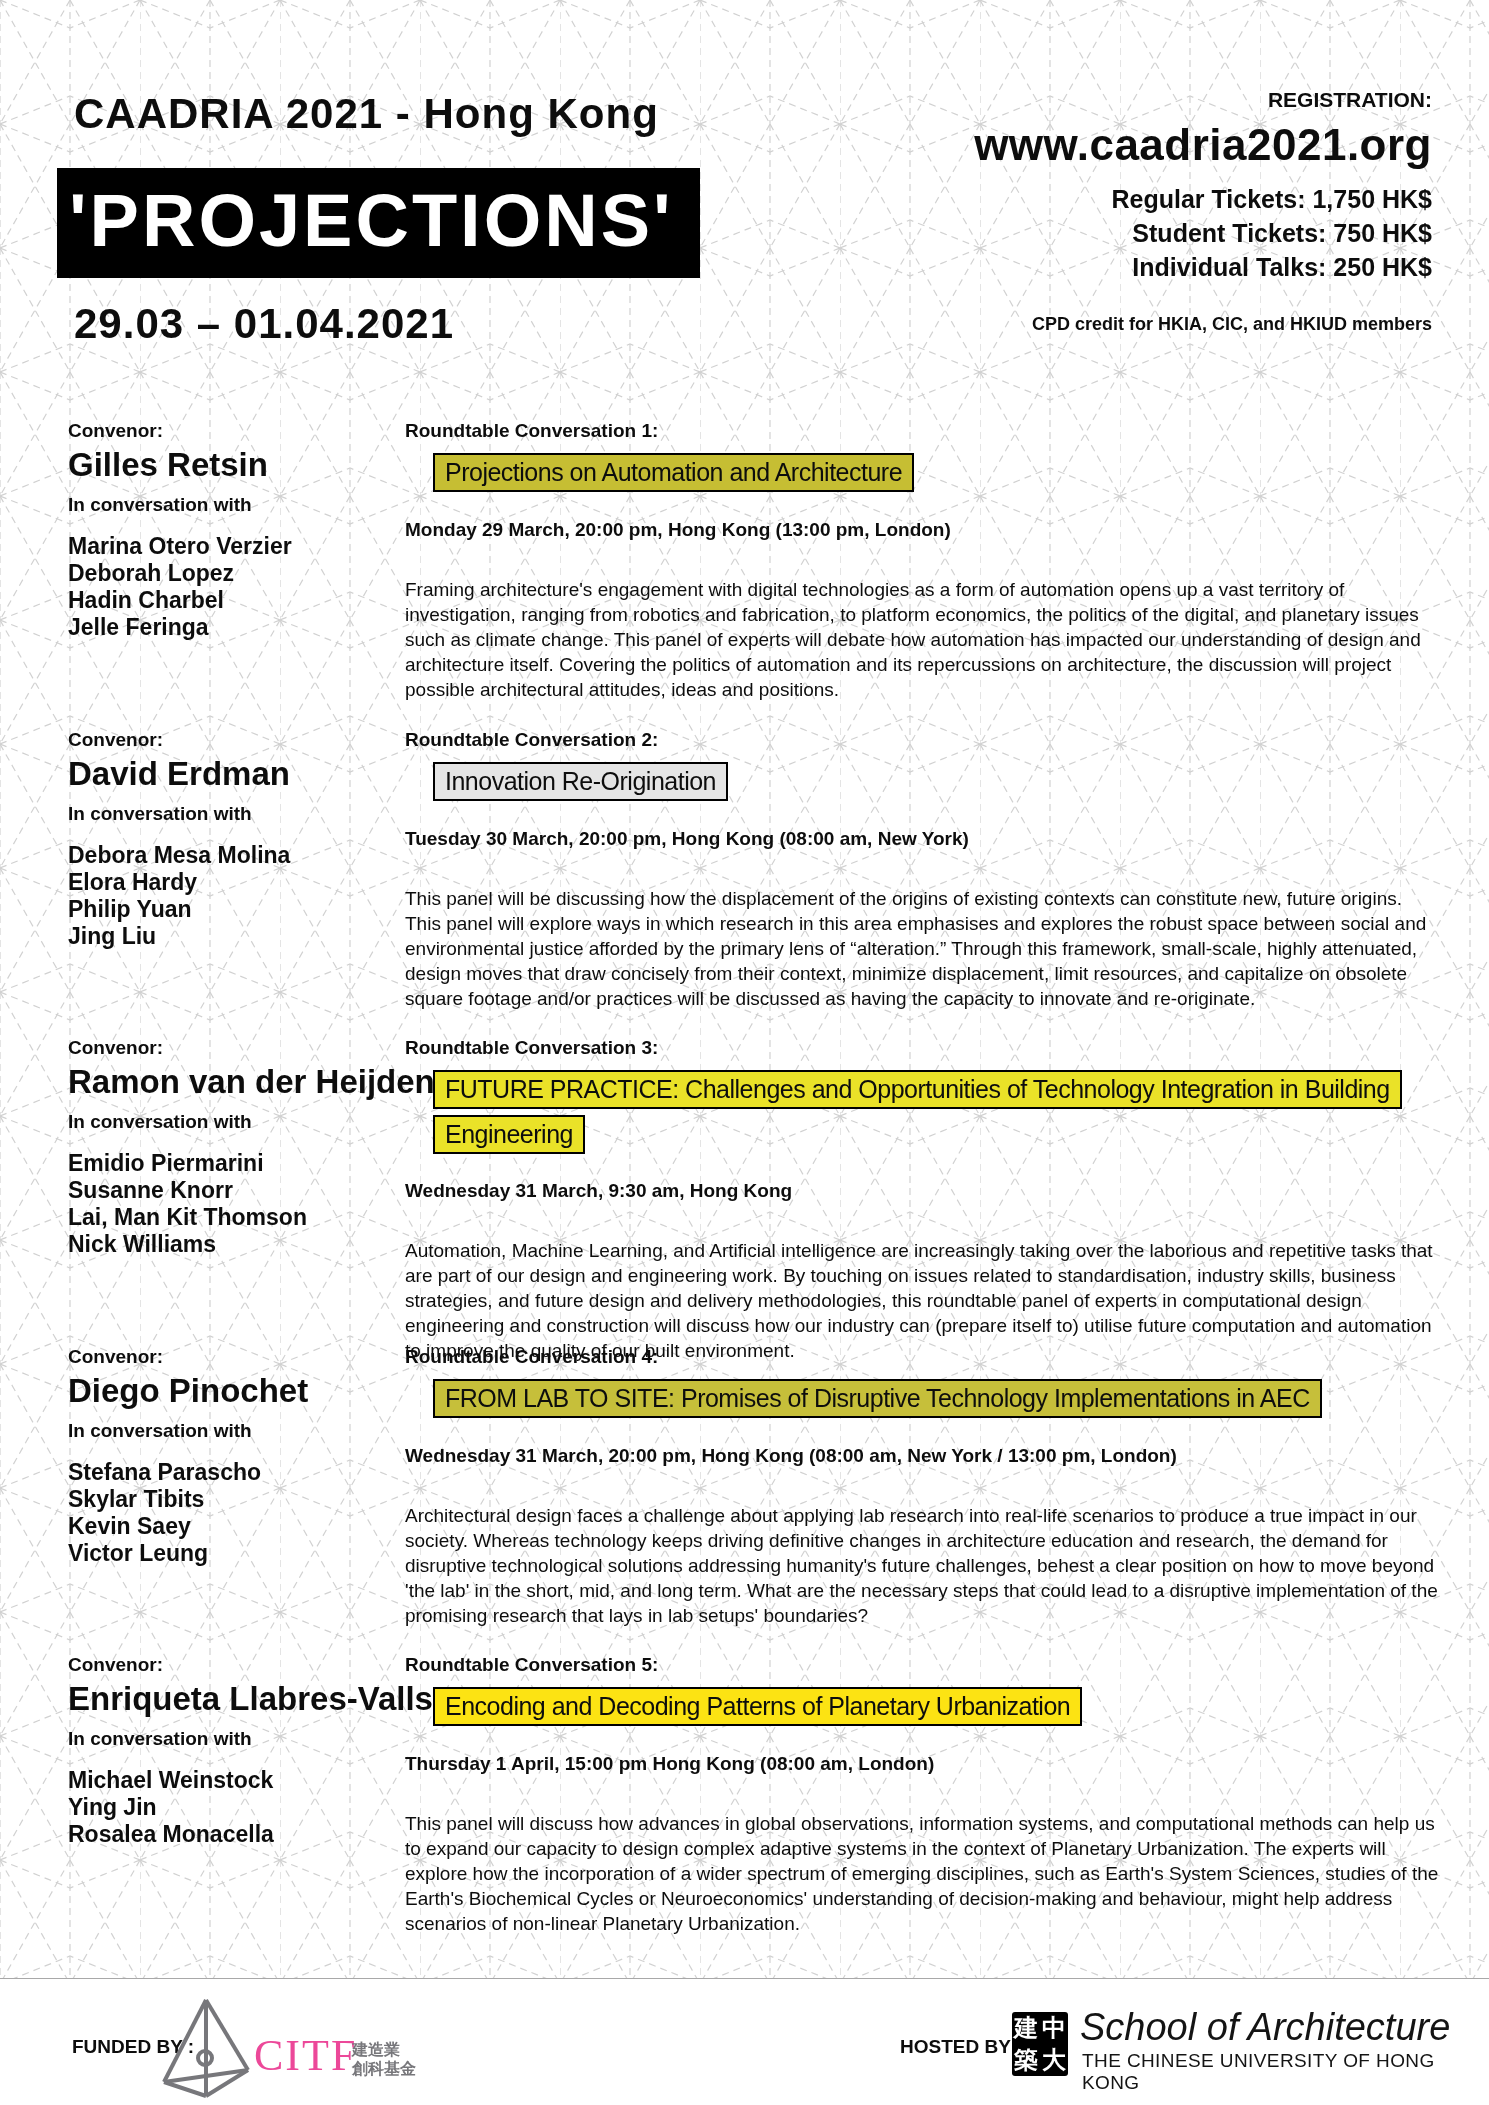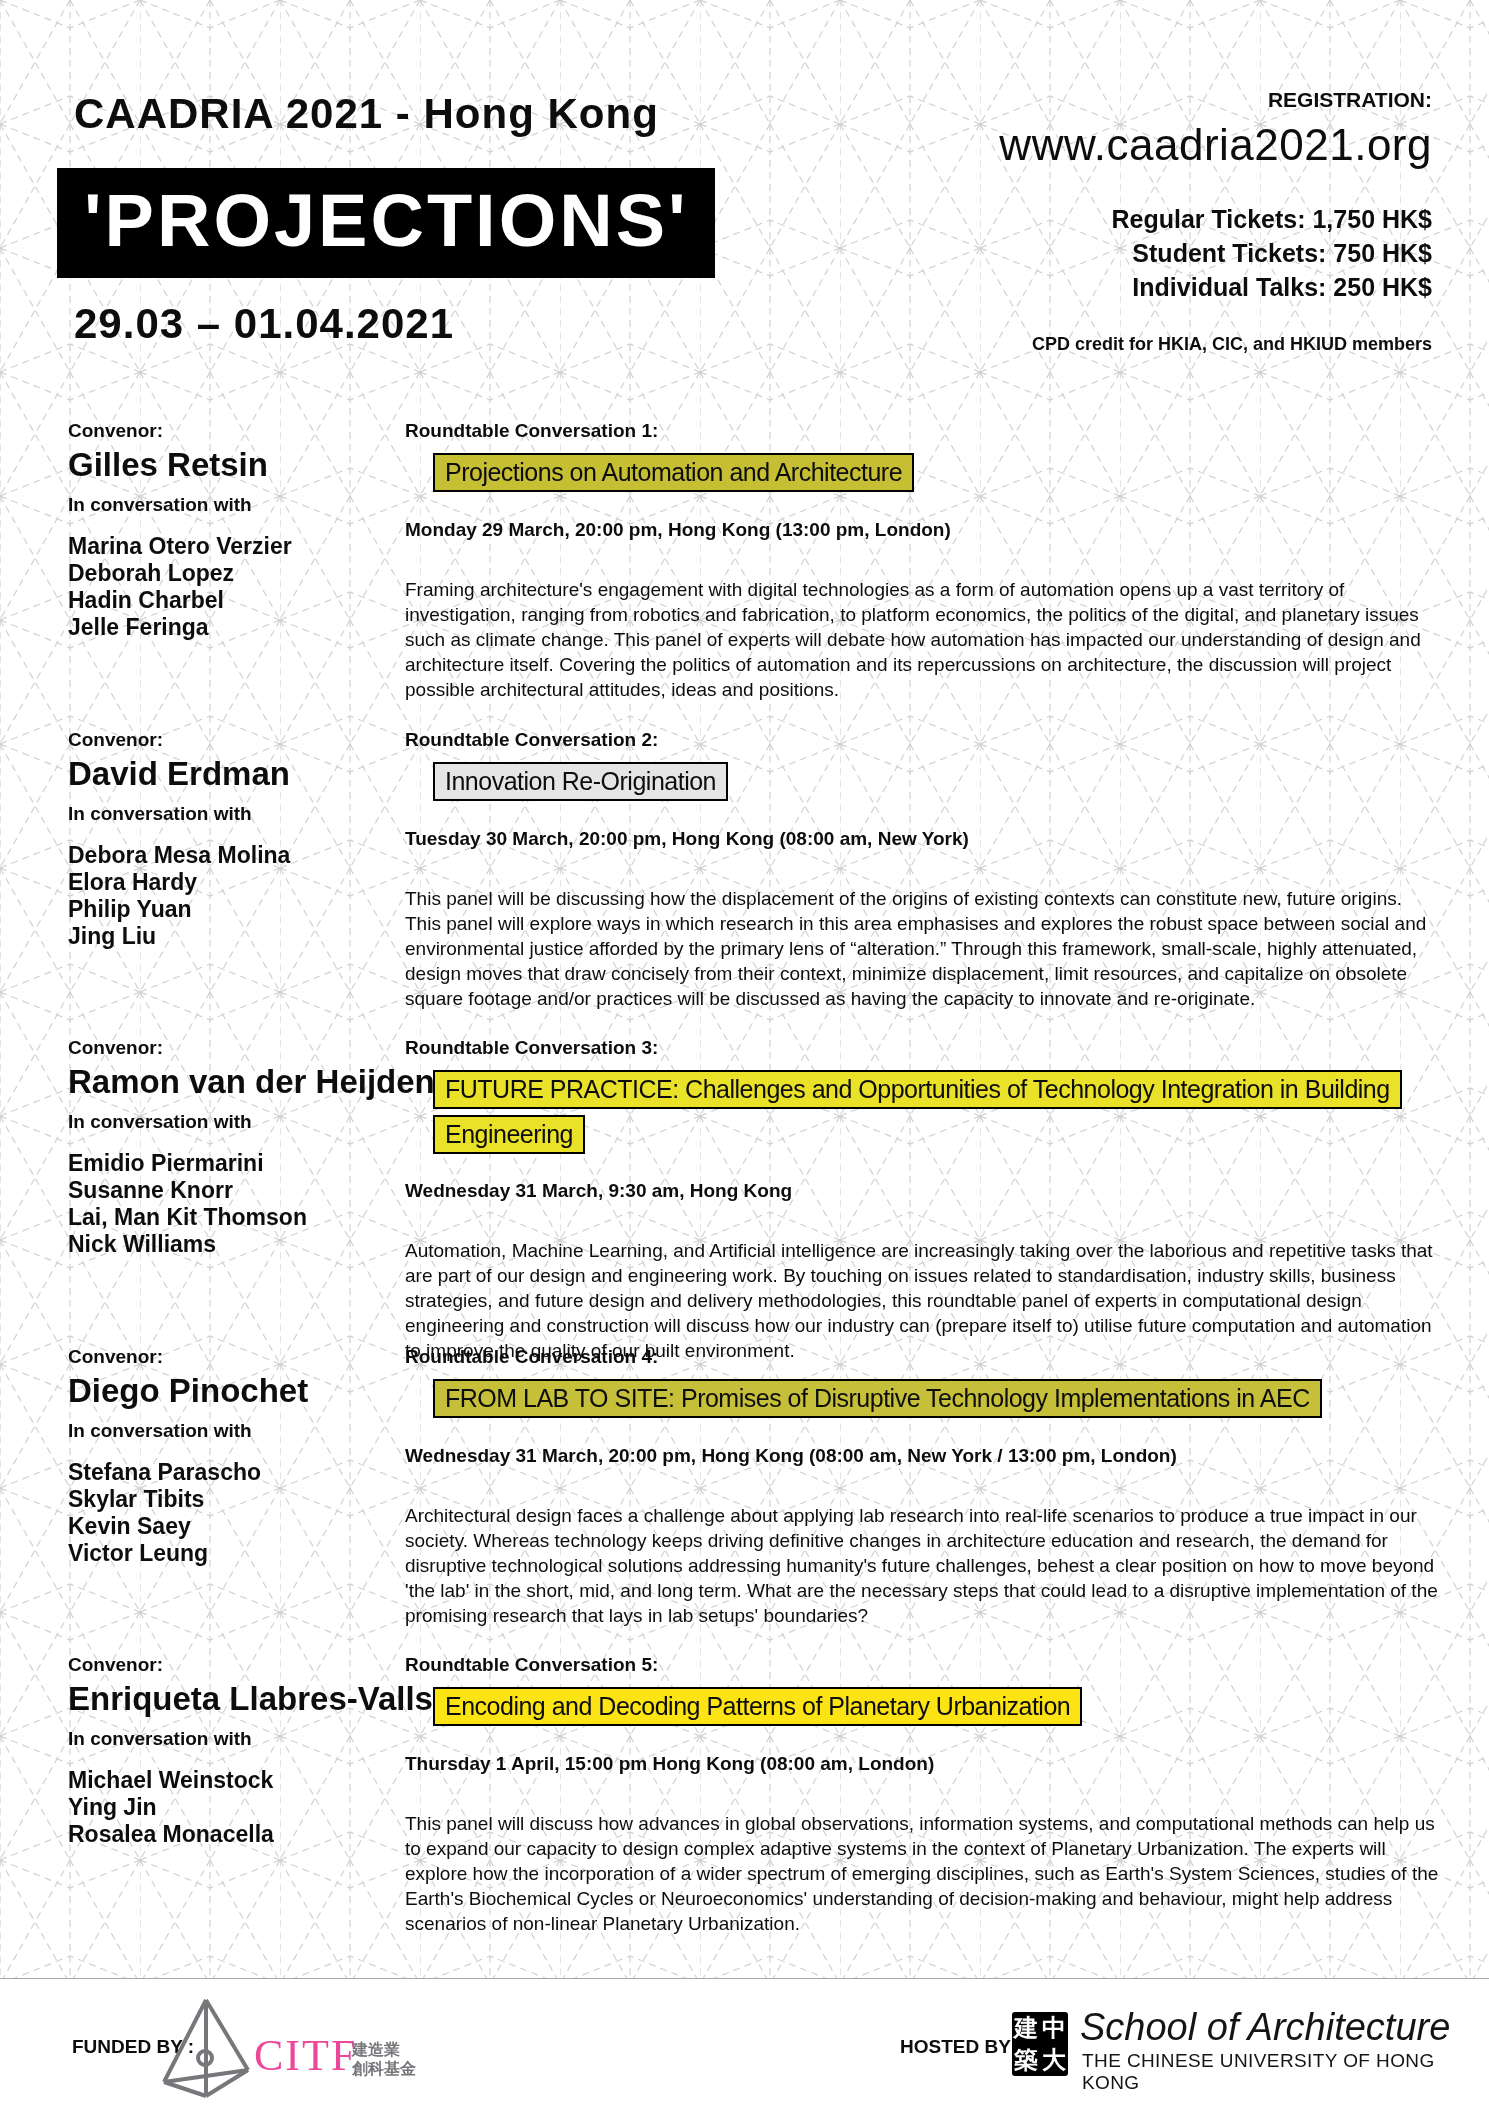--- a/index.html
+++ b/index.html
@@ -8,26 +8,26 @@
     position:relative; width:1489px; height:2105px;
     background:#ffffff; overflow:hidden;
     font-family:"Liberation Sans", sans-serif; color:#0d0d0d;
   }
   .bg-pattern { position:absolute; left:0; top:0; z-index:0; }
   .content { position:absolute; inset:0; z-index:1; }
 
   
   .conference-title { position:absolute; left:74px; top:90px; font-size:42px; font-weight:700; letter-spacing:1px; }
   .banner { position:absolute; left:57px; top:168px; background:#000; color:#fff;
-            font-size:74px; font-weight:700; letter-spacing:3px; padding:14px 26px 18px 27px; line-height:1.05; }
+            font-size:74px; font-weight:700; letter-spacing:3px; padding:14px 26px 18px 12px; line-height:1.05; }
   .event-dates { position:absolute; left:74px; top:300px; font-size:42px; font-weight:700; letter-spacing:1px; }
 
   .reg-block { position:absolute; right:57px; top:88px; text-align:right; }
   .reg-label { font-size:21px; font-weight:700; margin-bottom:8px; }
-  .reg-url { font-size:44px; font-weight:400; margin-bottom:32px; letter-spacing:0.5px; }
+  .reg-url { font-size:44px; font-weight:700; margin-bottom:12px; letter-spacing:0.5px; }
   .ticket-line { font-size:25px; font-weight:700; line-height:34px; }
   .cpd-note { font-size:18px; font-weight:700; margin-top:30px; }
 
   
   .session { position:absolute; left:68px; width:1372px; }
   .col-left { position:absolute; left:0; top:0; width:340px; }
   .col-right { position:absolute; left:337px; top:0; width:1035px; }
 
   .small-label { font-size:19px; font-weight:700; line-height:22px; }
   .convenor-label { margin-bottom:4px; }

